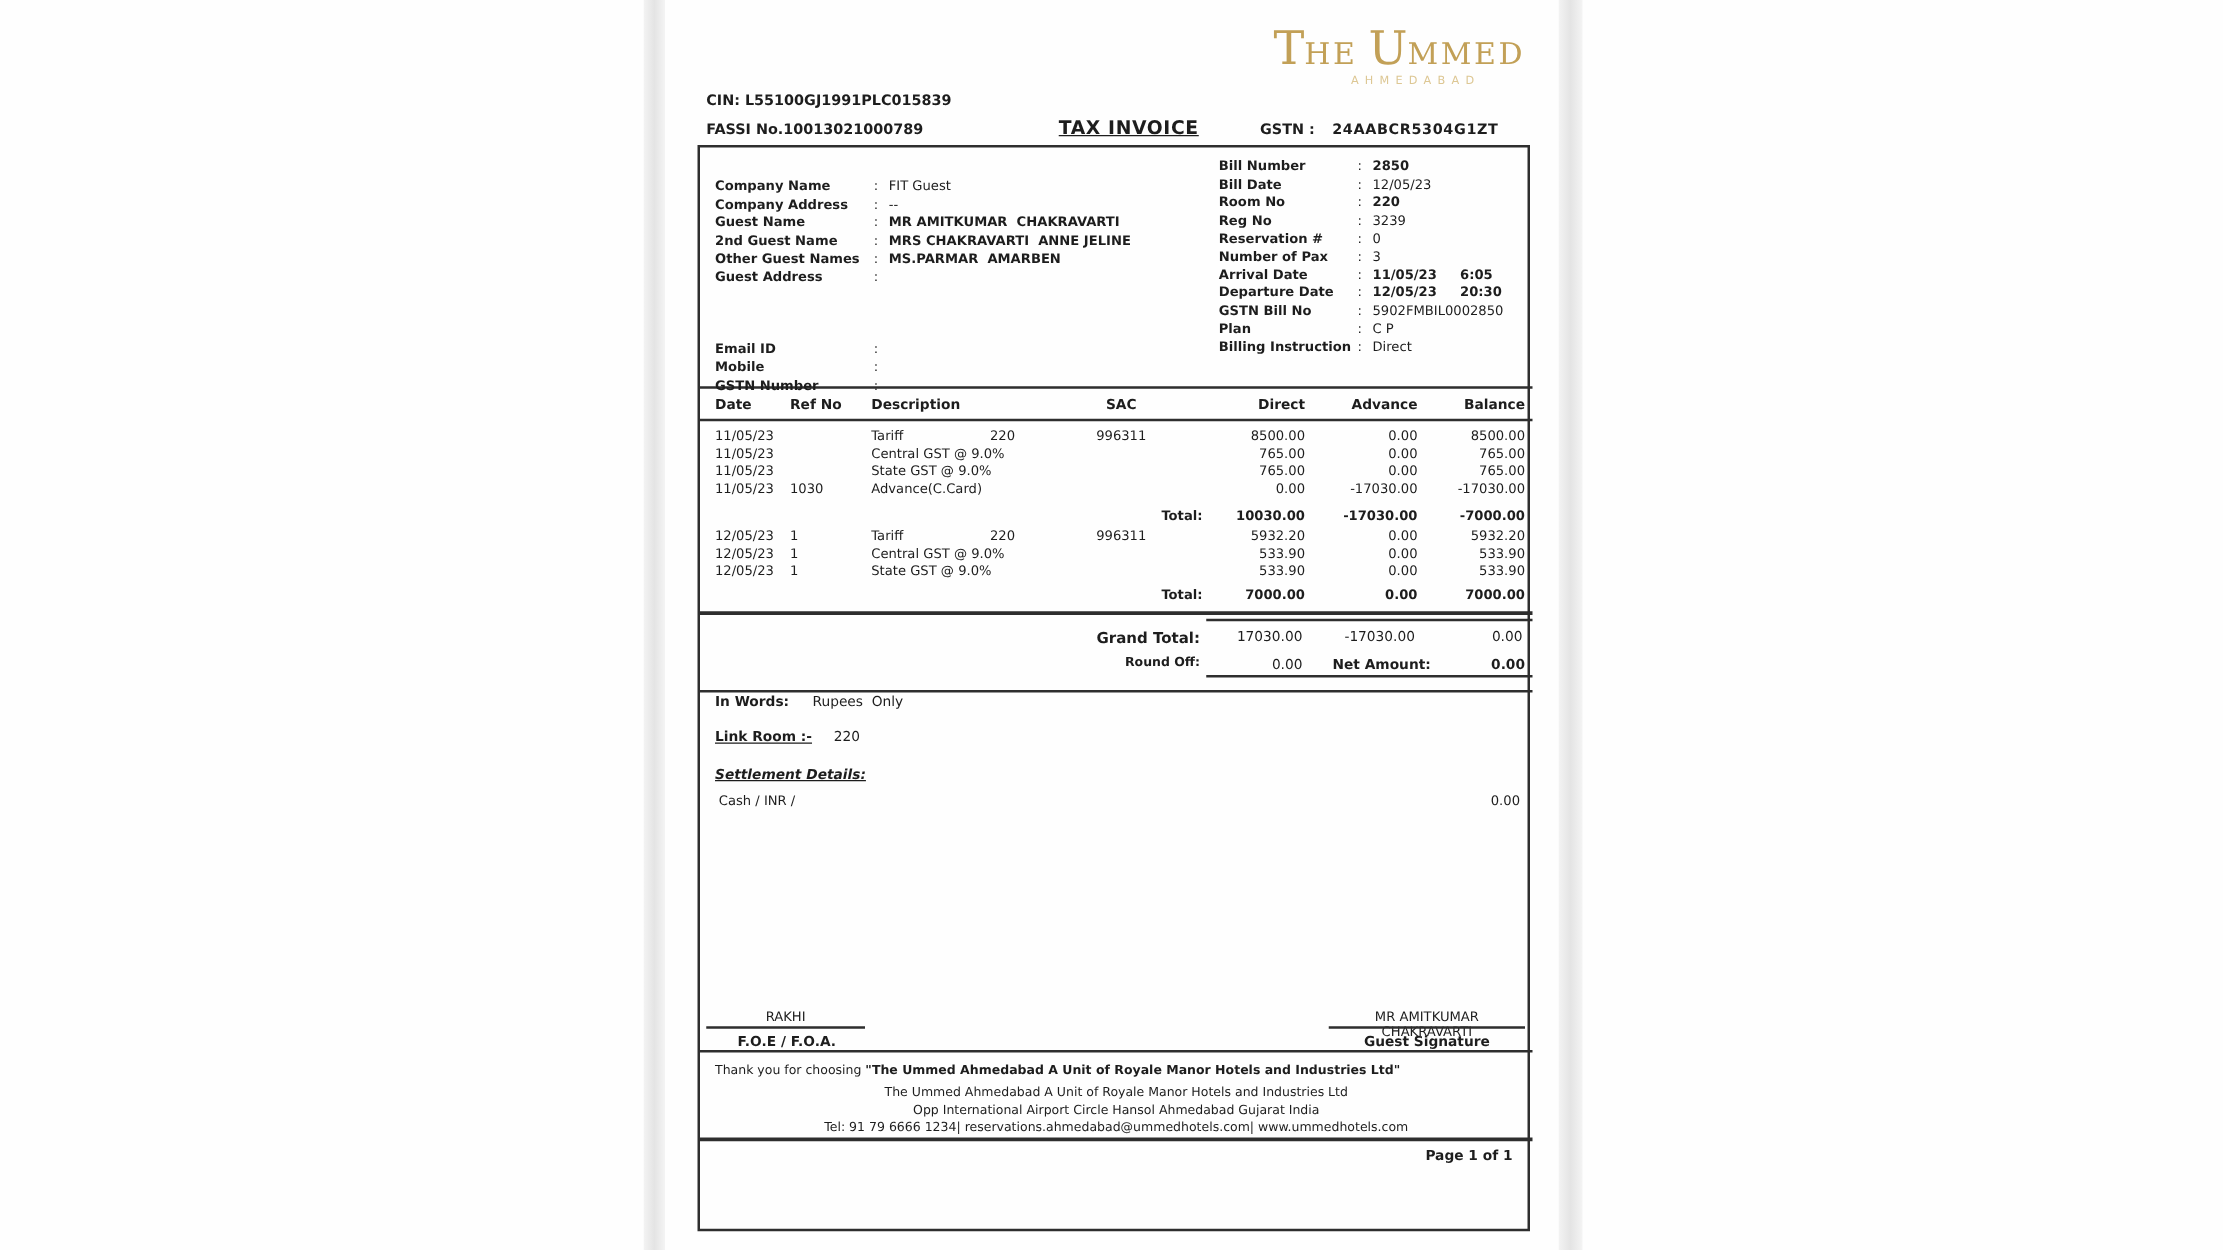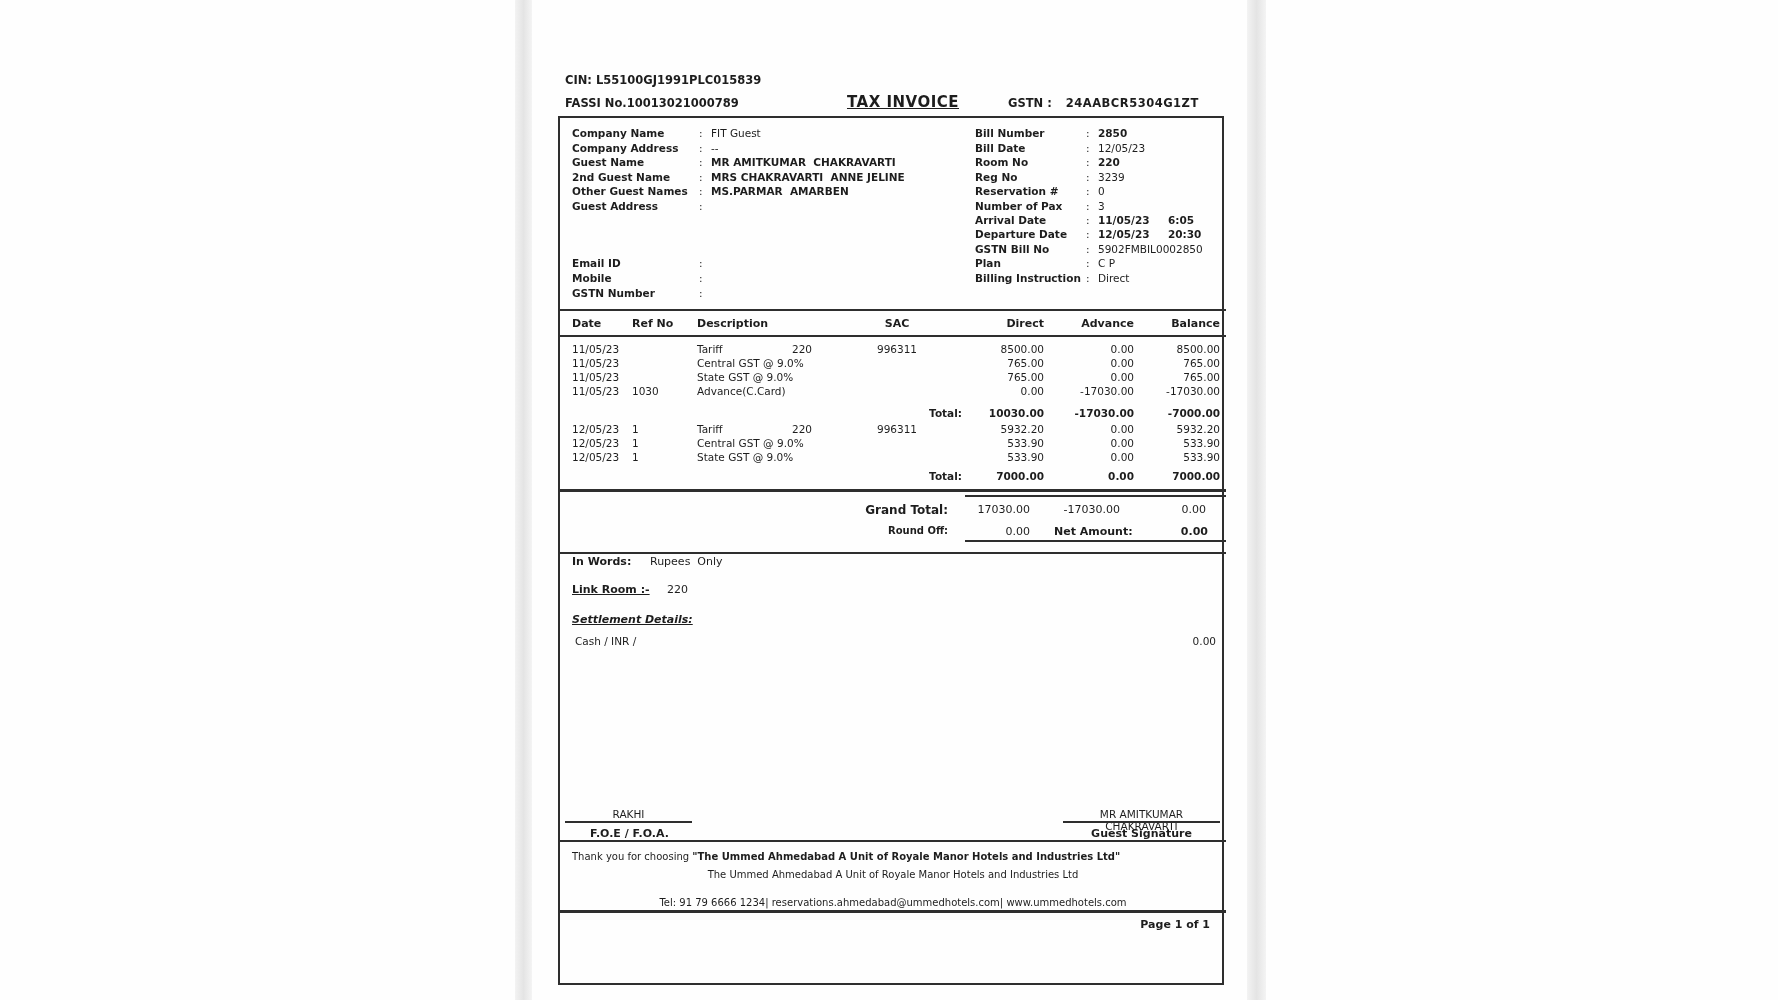--- a/index.html
+++ b/index.html
@@ -25,42 +25,42 @@
 
   
   .doc{position:absolute;left:558px;top:116px;width:666px;height:869px;border:2px solid #2e2e2e;box-sizing:border-box;}
   .hline{position:absolute;left:0;width:666px;background:#2e2e2e;}
   .pline{position:absolute;left:405px;width:261px;background:#2e2e2e;}
 
   
   .drow{position:absolute;height:14px;font-size:10.5px;white-space:nowrap;}
   .drow .dl{display:inline-block;font-weight:bold;}
   .drow-l{left:12px;}
-  .drow-l .dl{width:127px;}
+  .drow-l .dl{width:127px;margin-top:16px;}
   .drow-r{left:415px;}
   .drow-r .dl{width:111px;}
   .drow .dc{display:inline-block;width:12px;}
   .drow .dv{white-space:pre;}
   .drow .bold{font-weight:bold;text-align:right;}
   .drow .extra{position:absolute;left:193px;top:0;font-weight:bold;}
 
   
   .trow{position:absolute;left:0;width:666px;height:14px;box-sizing:border-box;
         padding-left:12px;padding-right:6px;display:grid;
         grid-template-columns:60px 65px 95px 40px 130px 82px 90px 86px;
         font-size:10.5px;white-space:nowrap;}
   .trow .num{text-align:right;}
   .trow .sacc{text-align:center;}
   .trow .totlbl{text-align:right;font-weight:bold;}
   .thead{font-weight:bold;font-size:11px;}
   .thead .sacc{text-align:center;}
   .trow.totals{font-weight:bold;}
 
   
-  .grow{position:absolute;left:0;width:666px;box-sizing:border-box;padding-right:6px;
+  .grow{position:absolute;left:0;width:666px;box-sizing:border-box;padding-left:12px;padding-right:6px;
         display:grid;white-space:nowrap;}
   .grow1{grid-template-columns:388px 82px 90px 86px;font-size:11px;}
   .grow1 .glbl{text-align:right;font-weight:bold;font-size:12px;}
   .grow1 .num{text-align:right;}
   .grow2{grid-template-columns:388px 82px 118px 60px;font-size:11px;}
   .grow2 .glbl{text-align:right;font-weight:bold;font-size:10px;}
   .grow2 .num{text-align:right;}
   .grow2 .netlbl{font-weight:bold;padding-left:24px;}
   .grow2 .netval{text-align:right;font-weight:bold;}
 
@@ -89,20 +89,24 @@
   .f1{top:751px;} .f2{top:765px;} .f3{top:779px;}
   .pageno{position:absolute;right:12px;top:800px;font-size:11px;font-weight:bold;}
 </style>
 </head>
 <body>
 
 <div class="canvas">
   <div class="edge edge-left"></div>
   <div class="edge edge-right"></div>
 
+  <div class="logo">
+    <div class="brand"><span class="big">T</span><span class="sm">HE</span><span class="gap"></span><span class="big">U</span><span class="sm">MMED</span></div>
+    <div class="city">AHMEDABAD</div>
+  </div>
 
   <div class="cin">CIN: L55100GJ1991PLC015839</div>
   <div class="fassi">FASSI No.10013021000789</div>
   <div class="title">TAX INVOICE</div>
   <div class="gstn">
     <span class="gstn-l">GSTN :</span><span class="gstn-v">24AABCR5304G1ZT</span>
   </div>
 
   <div class="doc">
 
@@ -263,16 +267,17 @@
 
     <div class="signame-l">RAKHI</div>
     <div class="sigline-l"></div>
     <div class="sigtitle-l">F.O.E / F.O.A.</div>
     <div class="signame-r">MR AMITKUMAR  CHAKRAVARTI</div>
     <div class="sigline-r"></div>
     <div class="sigtitle-r">Guest Signature</div>
 
     <div class="thanks"><span>Thank you for choosing</span> <span class="q">"The Ummed Ahmedabad A Unit of Royale Manor Hotels and Industries Ltd"</span></div>
     <div class="fline f1">The Ummed Ahmedabad A Unit of Royale Manor Hotels and Industries Ltd</div>
+    <div class="fline f2">Opp International Airport Circle Hansol Ahmedabad Gujarat India</div>
     <div class="fline f3">Tel: 91 79 6666 1234|  reservations.ahmedabad@ummedhotels.com|  www.ummedhotels.com</div>
     <div class="pageno">Page 1 of 1</div>
   </div>
 </div>
 
 </body></html>

